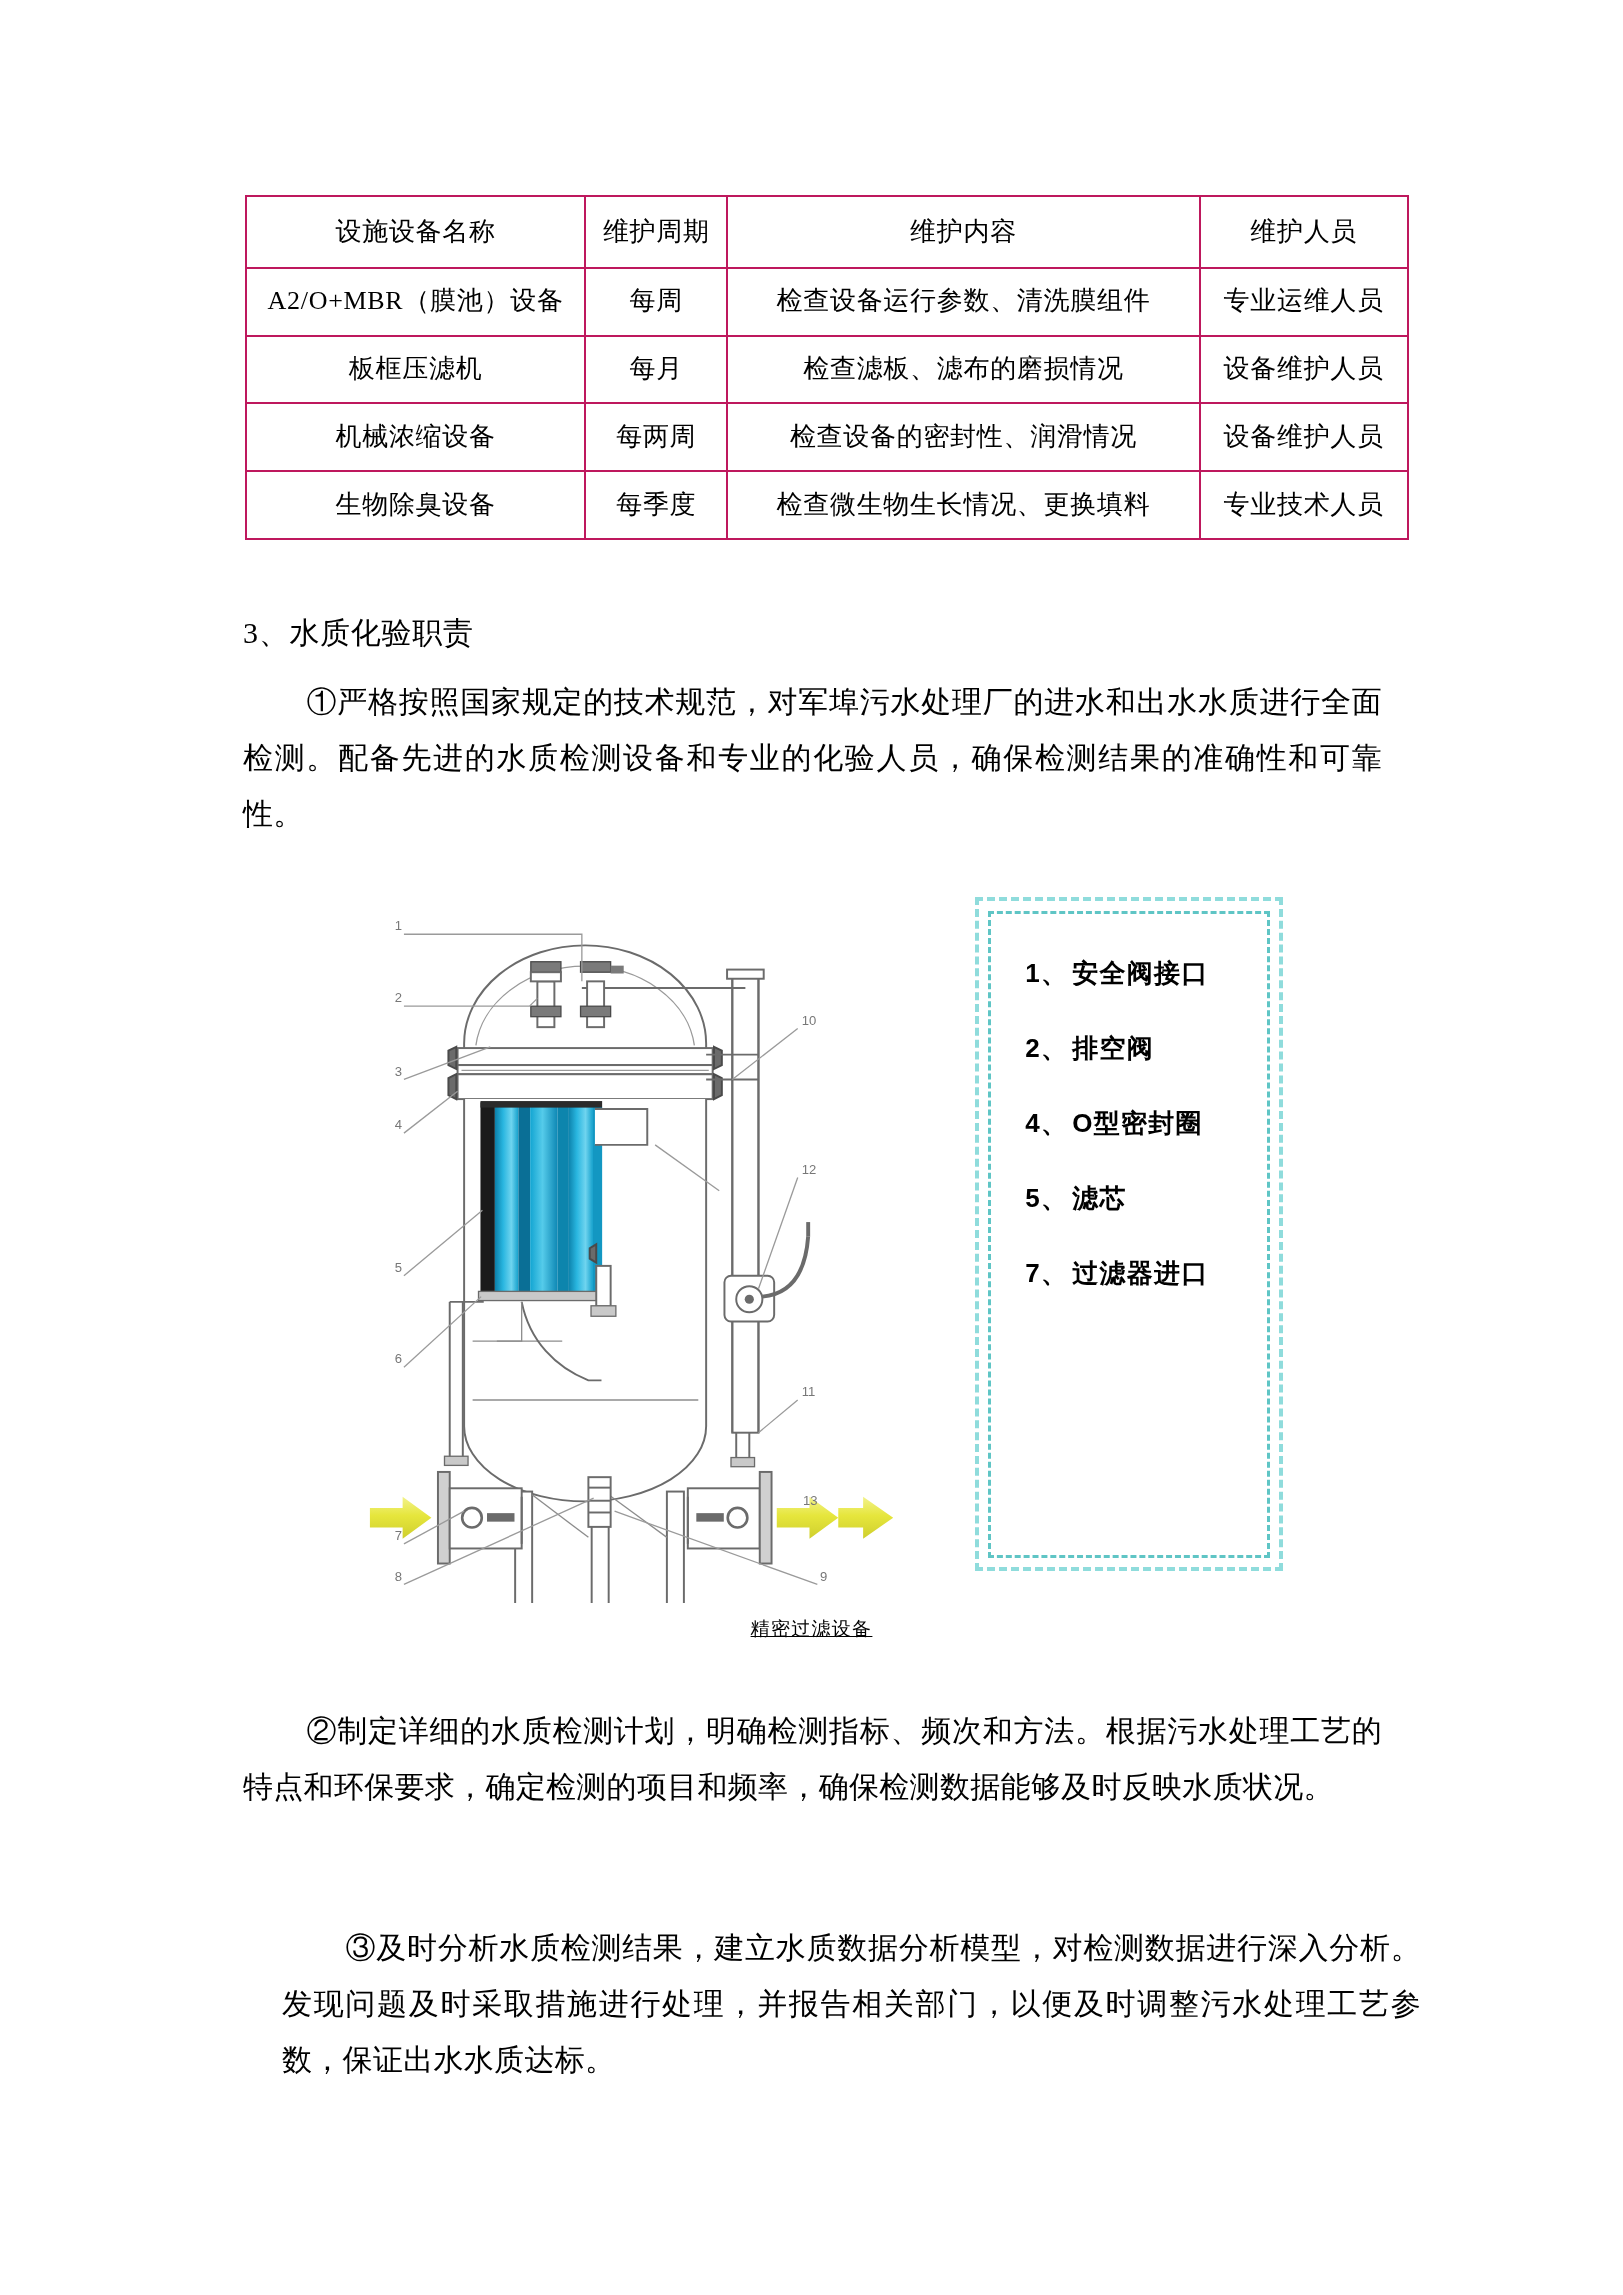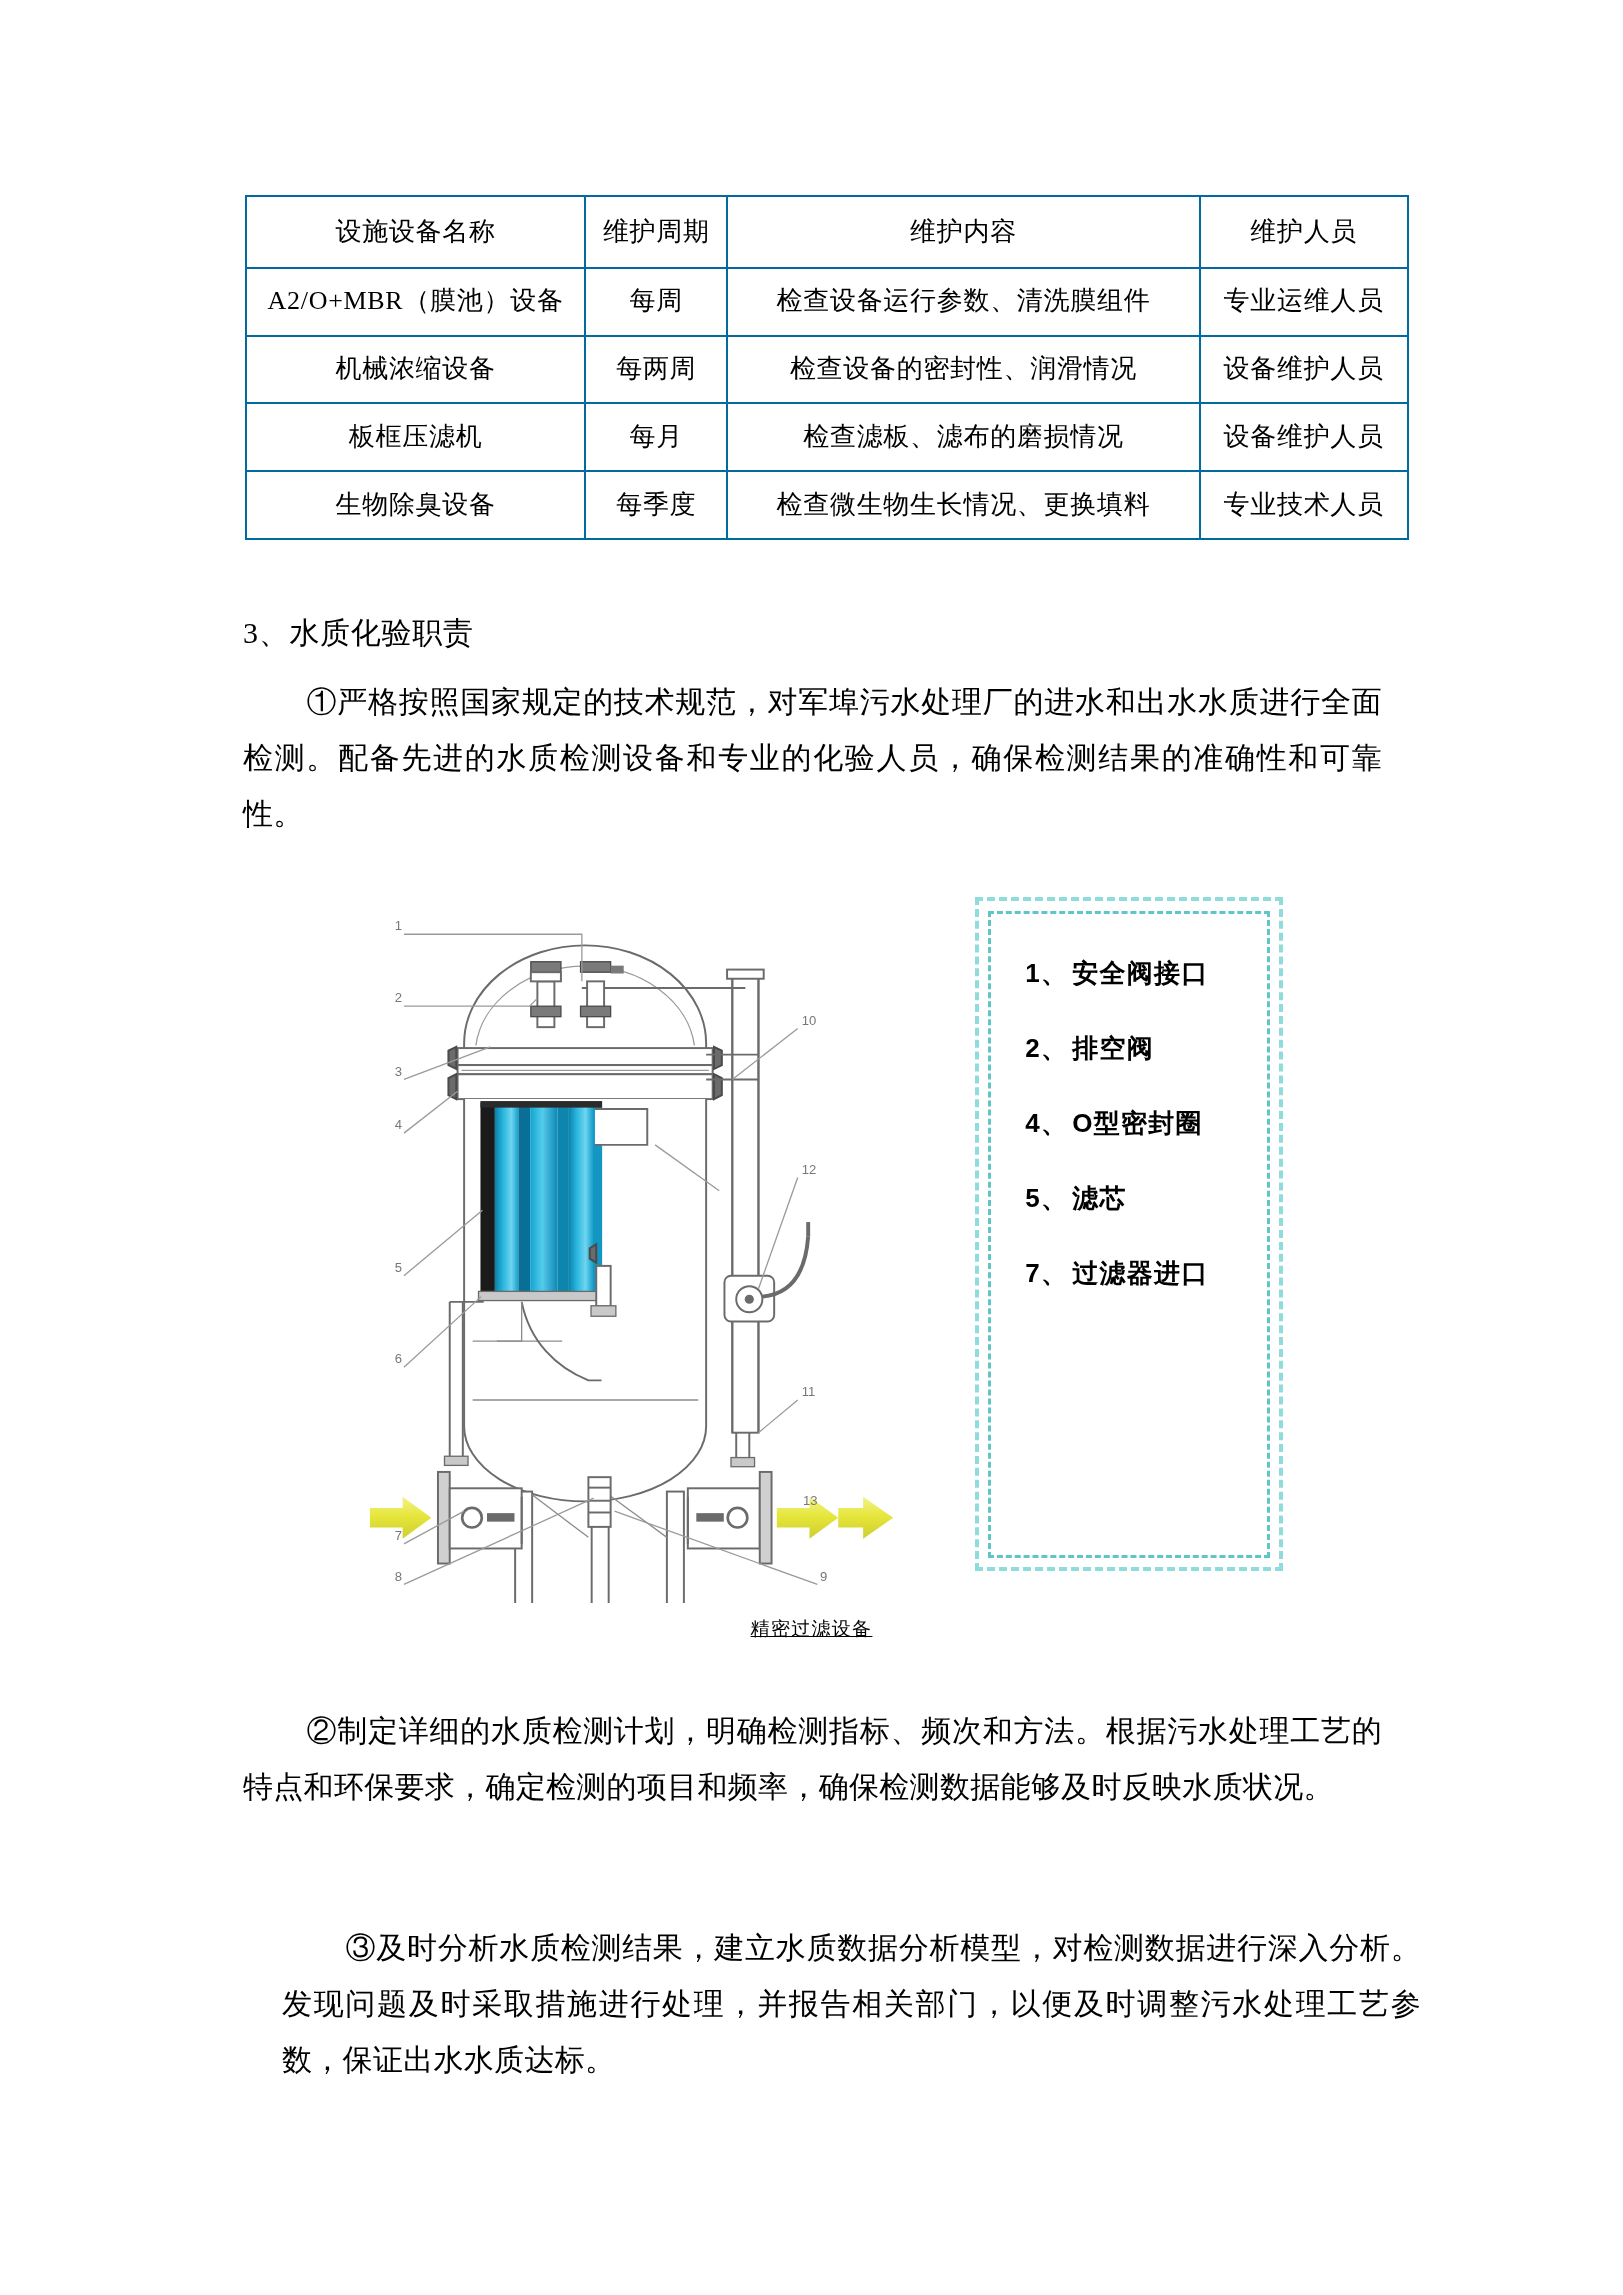--- a/index.html
+++ b/index.html
@@ -22,21 +22,21 @@
   
   .maint-table {
     position: absolute;
     left: 245px;
     top: 195px;
     width: 1132px;
     border-collapse: collapse;
     table-layout: fixed;
   }
   .maint-table td {
-    border: 2px solid #0369a1;
+    border: 2px solid #be185d;
     text-align: center;
     vertical-align: middle;
     font-size: 26px;
     line-height: 1.25;
     letter-spacing: 0.7px;
     padding: 3.9px 2.6px;
     font-family: "Liberation Serif", "DejaVu Serif", serif;
     white-space: nowrap;
   }
   .maint-table tr.hdr td { height: 62px; }
@@ -131,29 +131,29 @@
         <td class="col-c">维护内容</td>
         <td class="col-d">维护人员</td>
       </tr>
       <tr class="body-row">
         <td class="col-a">A2/O+MBR（膜池）设备</td>
         <td class="col-b">每周</td>
         <td class="col-c">检查设备运行参数、清洗膜组件</td>
         <td class="col-d">专业运维人员</td>
       </tr>
       <tr class="body-row">
+        <td class="col-a">板框压滤机</td>
+        <td class="col-b">每月</td>
+        <td class="col-c">检查滤板、滤布的磨损情况</td>
+        <td class="col-d">设备维护人员</td>
+      </tr>
+      <tr class="body-row">
         <td class="col-a">机械浓缩设备</td>
         <td class="col-b">每两周</td>
         <td class="col-c">检查设备的密封性、润滑情况</td>
-        <td class="col-d">设备维护人员</td>
-      </tr>
-      <tr class="body-row">
-        <td class="col-a">板框压滤机</td>
-        <td class="col-b">每月</td>
-        <td class="col-c">检查滤板、滤布的磨损情况</td>
         <td class="col-d">设备维护人员</td>
       </tr>
       <tr class="body-row">
         <td class="col-a">生物除臭设备</td>
         <td class="col-b">每季度</td>
         <td class="col-c">检查微生物生长情况、更换填料</td>
         <td class="col-d">专业技术人员</td>
       </tr>
     </tbody>
   </table>

